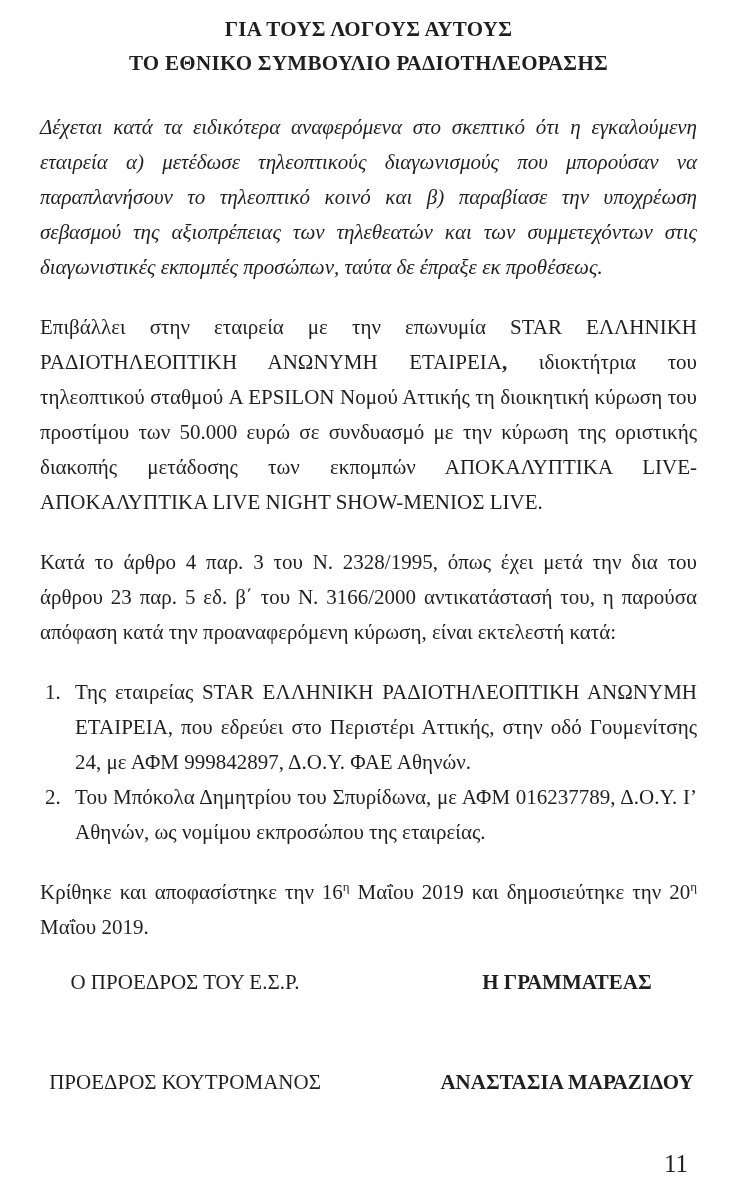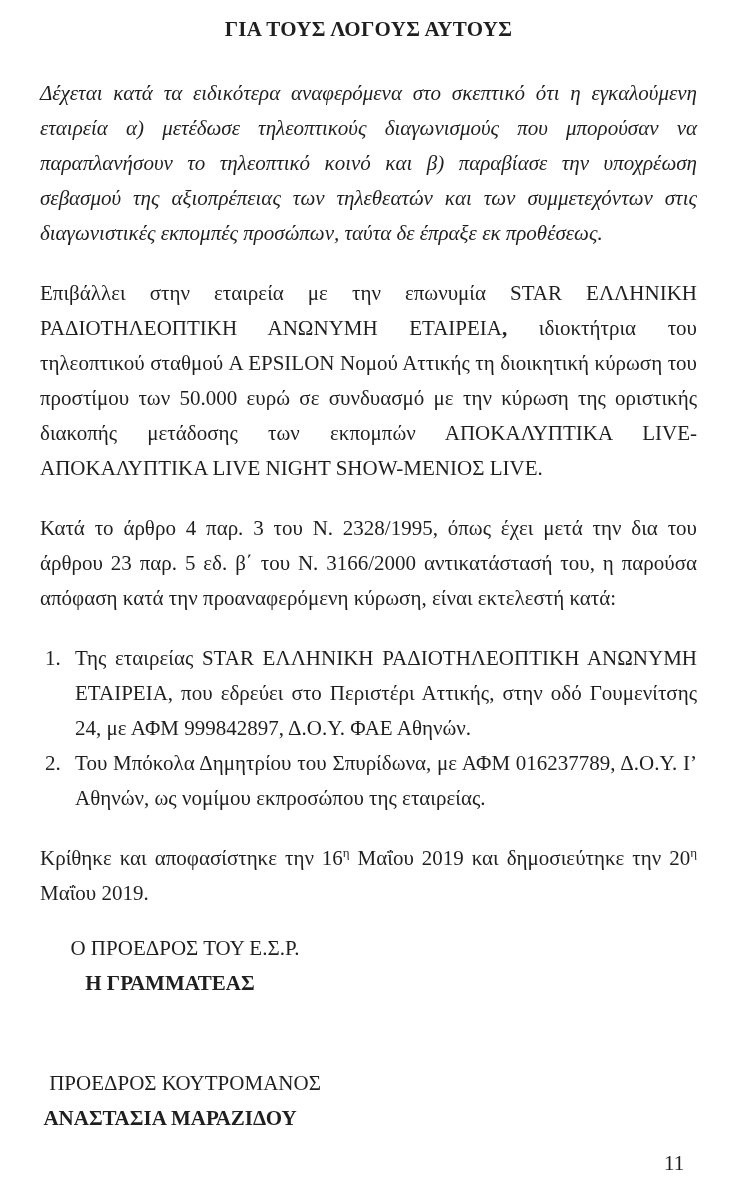--- a/index.html
+++ b/index.html
@@ -62,51 +62,51 @@
     text-justify: inter-word;
   }
   .closing-para sup {
     font-size: 13px;
     line-height: 0;
   }
   .sig-row {
     display: flex;
     justify-content: space-between;
     align-items: flex-start;
-    flex-direction: column;
   }
   .sig-titles {
     margin-top: 20px;
   }
   .sig-names {
     margin-top: 65px;
   }
   .sig-col-left {
     width: 290px;
     text-align: center;
   }
   .sig-col-right {
     width: 260px;
     text-align: center;
     font-weight: bold;
   }
   .page-number {
     position: absolute;
     top: 1146px;
     left: 664px;
-    font-size: 21px;
+    font-size: 25px;
   }
 </style>
 </head>
 <body>
 
 <div class="page">
 
   <div class="doc-header">
     <div>ΓΙΑ ΤΟΥΣ ΛΟΓΟΥΣ ΑΥΤΟΥΣ</div>
+    <div>ΤΟ ΕΘΝΙΚΟ ΣΥΜΒΟΥΛΙΟ ΡΑΔΙΟΤΗΛΕΟΡΑΣΗΣ</div>
   </div>
 
   <p class="para first">Δέχεται κατά τα ειδικότερα αναφερόμενα στο σκεπτικό ότι η εγκαλούμενη εταιρεία α) μετέδωσε τηλεοπτικούς διαγωνισμούς που μπορούσαν να παραπλανήσουν το τηλεοπτικό κοινό και β) παραβίασε την υποχρέωση σεβασμού της αξιοπρέπειας των τηλεθεατών και των συμμετεχόντων στις διαγωνιστικές εκπομπές προσώπων, ταύτα δε έπραξε εκ προθέσεως.</p>
 
   <p class="para"><span>Επιβάλλει στην εταιρεία με την επωνυμία STAR ΕΛΛΗΝΙΚΗ ΡΑΔΙΟΤΗΛΕΟΠΤΙΚΗ ΑΝΩΝΥΜΗ ΕΤΑΙΡΕΙΑ</span><span style="font-weight: bold;">,</span><span> ιδιοκτήτρια του τηλεοπτικού σταθμού A EPSILON Νομού Αττικής τη διοικητική κύρωση του προστίμου των 50.000 ευρώ σε συνδυασμό με την κύρωση της οριστικής διακοπής μετάδοσης των εκπομπών ΑΠΟΚΑΛΥΠΤΙΚΑ LIVE-ΑΠΟΚΑΛΥΠΤΙΚΑ LIVE NIGHT SHOW-ΜΕΝΙΟΣ LIVE.</span></p>
 
   <p class="para">Κατά το άρθρο 4 παρ. 3 του Ν. 2328/1995, όπως έχει μετά την δια του άρθρου 23 παρ. 5 εδ. β΄ του Ν. 3166/2000 αντικατάστασή του, η παρούσα απόφαση κατά την προαναφερόμενη κύρωση, είναι εκτελεστή κατά:</p>
 
   <div class="num-list">
     <div class="list-item">

